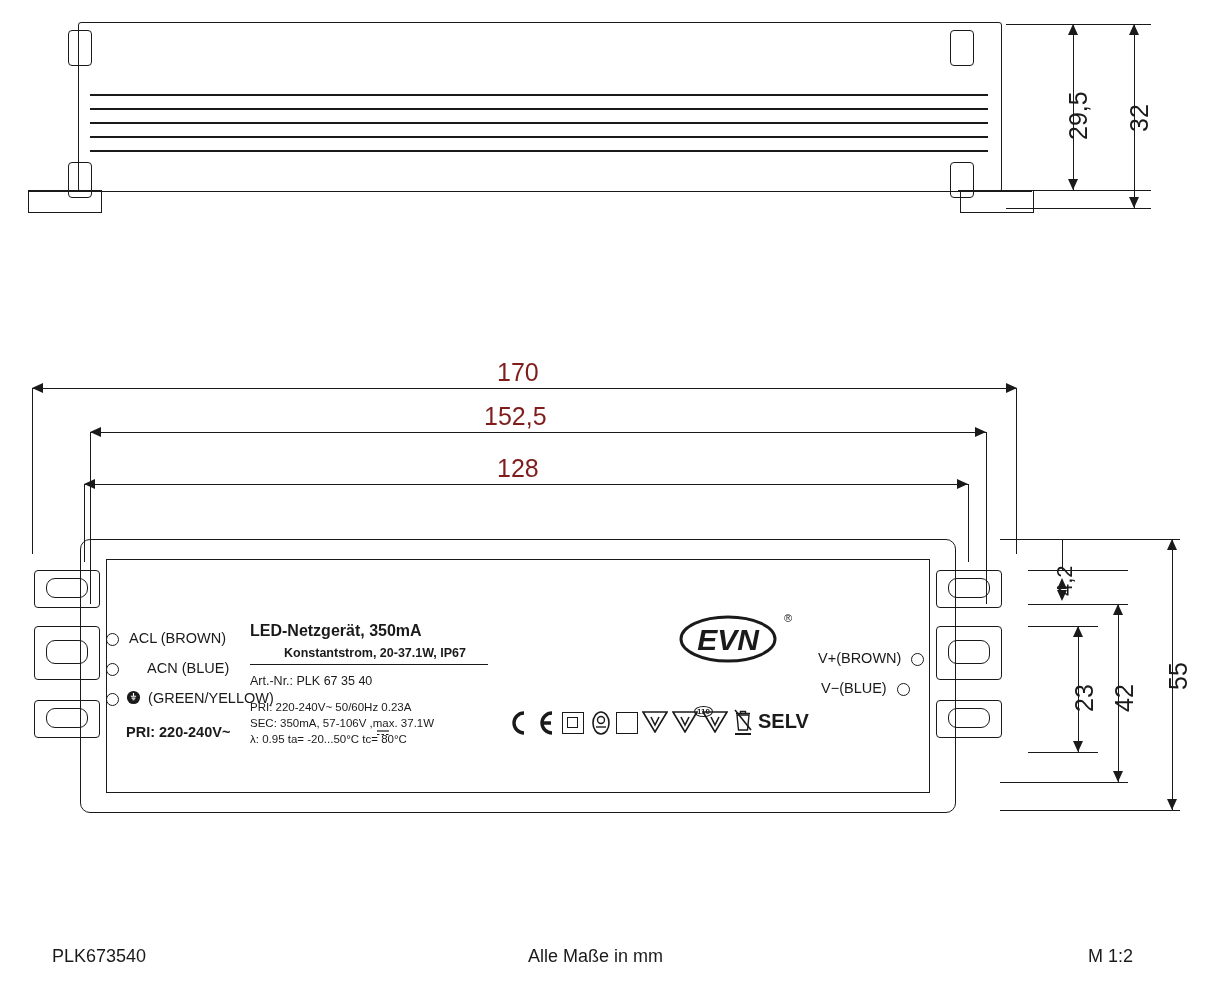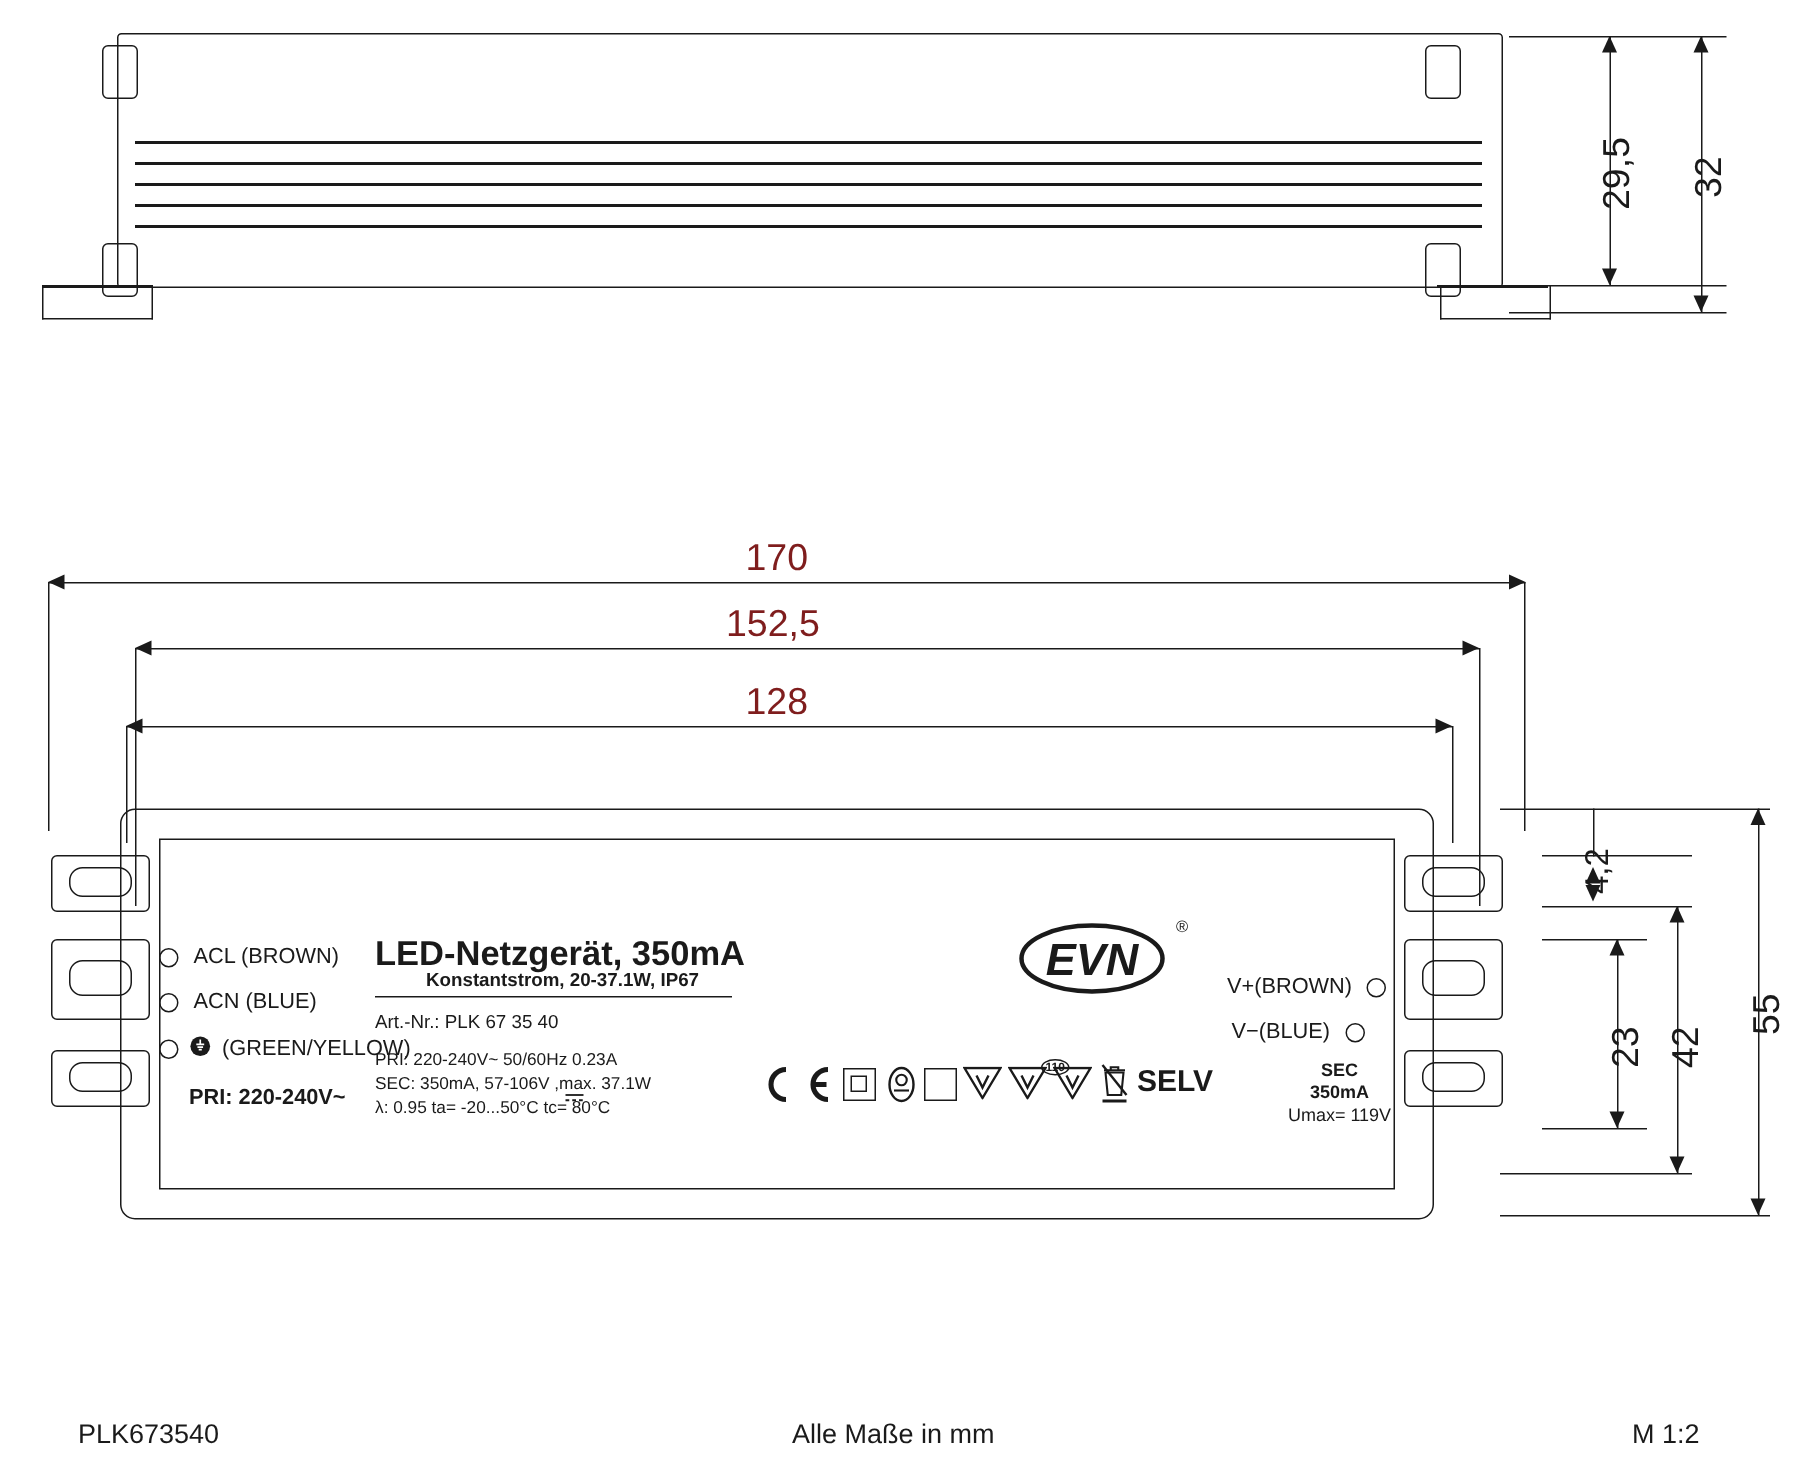--- a/index.html
+++ b/index.html
@@ -31,21 +31,21 @@
   
   #topview{position:absolute;left:28px;top:534px;width:980px;height:290px;}
   .tv-case{position:absolute;left:52px;top:5px;width:874px;height:272px;border:1.5px solid #1a1a1a;border-radius:10px;}
   .tv-label{position:absolute;left:78px;top:25px;width:822px;height:232px;border:1.5px solid #1a1a1a;}
   .ear{position:absolute;border:1.5px solid #1a1a1a;border-radius:4px;}
   .slot{position:absolute;border:1.5px solid #1a1a1a;border-radius:9px;}
 
   .term{position:absolute;font-size:14.5px;white-space:nowrap;}
   .circ{display:inline-block;width:11px;height:11px;border:1.5px solid #1a1a1a;border-radius:50%;vertical-align:middle;}
 
-  .t-title{position:absolute;font-size:23px;font-weight:bold;white-space:nowrap;}
+  .t-title{position:absolute;font-size:16px;font-weight:bold;white-space:nowrap;}
   .t-sub{position:absolute;font-size:12.5px;font-weight:bold;white-space:nowrap;padding-left:34px;}
   .t-art{position:absolute;font-size:12.5px;white-space:nowrap;}
   .t-spec{position:absolute;font-size:11.5px;white-space:nowrap;line-height:14px;}
   .t-sec{position:absolute;font-size:12px;text-align:center;white-space:nowrap;line-height:15px;}
 
   .footer{position:absolute;font-size:18px;color:#1a1a1a;}
 </style>
 </head>
 <body>
 
@@ -126,21 +126,21 @@
   <div class="slot" style="left:920px;top:44px;width:40px;height:18px;"></div>
   <div class="slot" style="left:920px;top:106px;width:40px;height:22px;"></div>
   <div class="slot" style="left:920px;top:174px;width:40px;height:18px;"></div>
 
   <div class="term" style="left:78px;top:96px;">
     <span class="circ"></span>
     <span style="margin-left:6px;">ACL (BROWN)</span>
   </div>
   <div class="term" style="left:78px;top:126px;">
     <span class="circ"></span>
-    <span style="margin-left:6px;">ACN (BLUE)</span>
+    <span style="margin-left:24px;">ACN (BLUE)</span>
   </div>
   <div class="term" style="left:78px;top:156px;">
     <span class="circ"></span>
     <span style="display:inline-block;vertical-align:middle;margin-left:3px;">
       <svg width="15" height="15" viewBox="0 0 16 16">
           <circle cx="8" cy="8" r="7" fill="#1a1a1a"></circle>
           <path d="M8 3.2v3.3M5.2 6.7h5.6M6 8.6h4M6.9 10.4h2.2" stroke="#fff" stroke-width="1.2" fill="none"></path>
         </svg>
     </span>
     <span style="margin-left:3px;">(GREEN/YELLOW)</span>
@@ -225,25 +225,20 @@
     <span class="abs" style="left:106px;top:0px;font-size:11px;">®</span>
   </div>
 
   <div class="term" style="left:790px;top:116px;">
     <span>V+(BROWN)</span>
     <span class="circ" style="margin-left:6px;"></span>
   </div>
   <div class="term" style="left:793px;top:146px;">
     <span>V−(BLUE)</span>
     <span class="circ" style="margin-left:6px;"></span>
-  </div>
-  <div class="t-sec" style="left:790px;top:172px;width:150px;">
-    <div style="font-weight:bold;">SEC</div>
-    <div style="font-weight:bold;">350mA</div>
-    <div>Umax= 119V</div>
   </div>
 </div>
 
 <div class="abs">
 
   <div class="ln hline" style="left:1000px;top:539px;width:180px;"></div>
   <div class="ln hline" style="left:1028px;top:570px;width:100px;"></div>
   <div class="ln hline" style="left:1028px;top:604px;width:100px;"></div>
   <div class="ln hline" style="left:1028px;top:626px;width:70px;"></div>
   <div class="ln hline" style="left:1028px;top:752px;width:70px;"></div>

